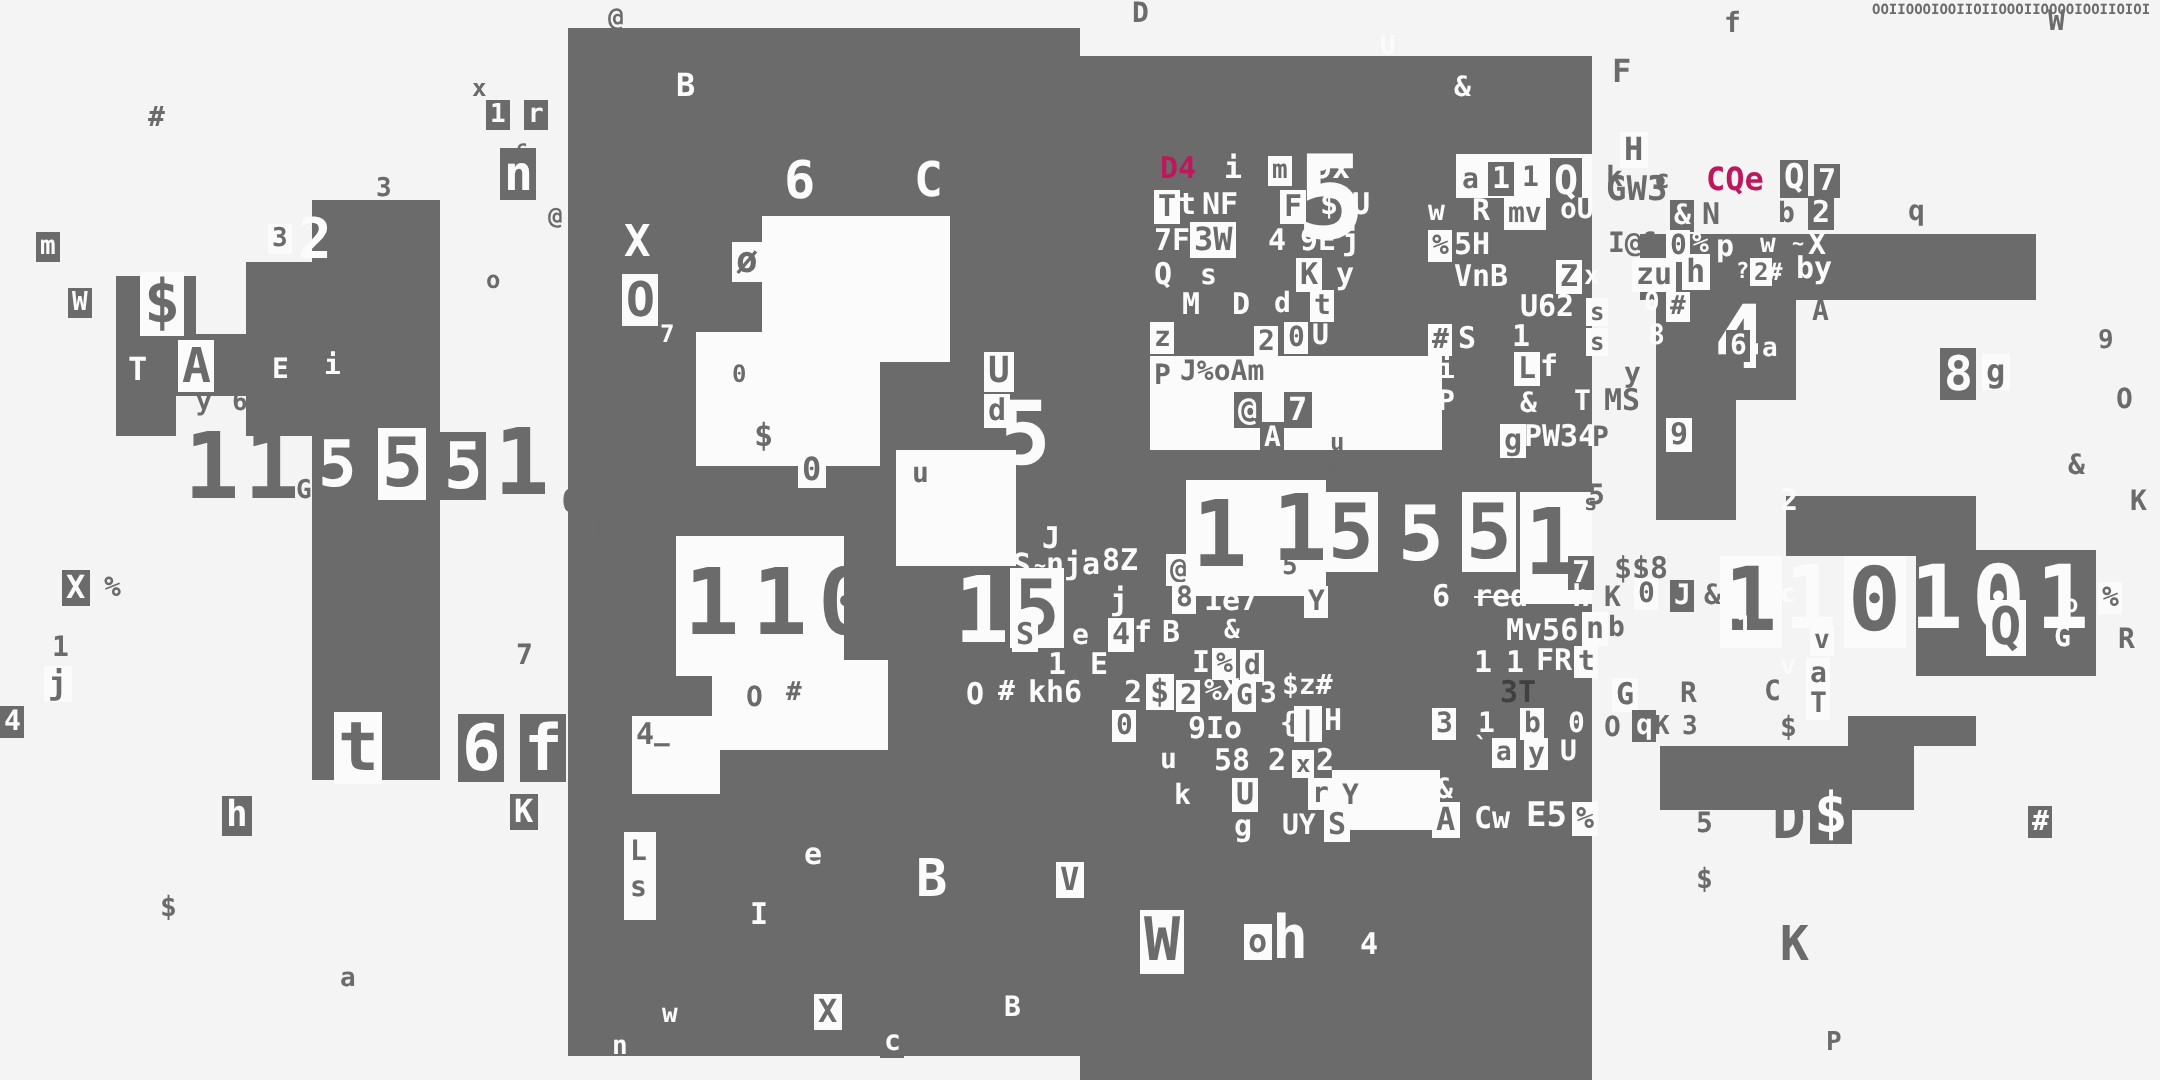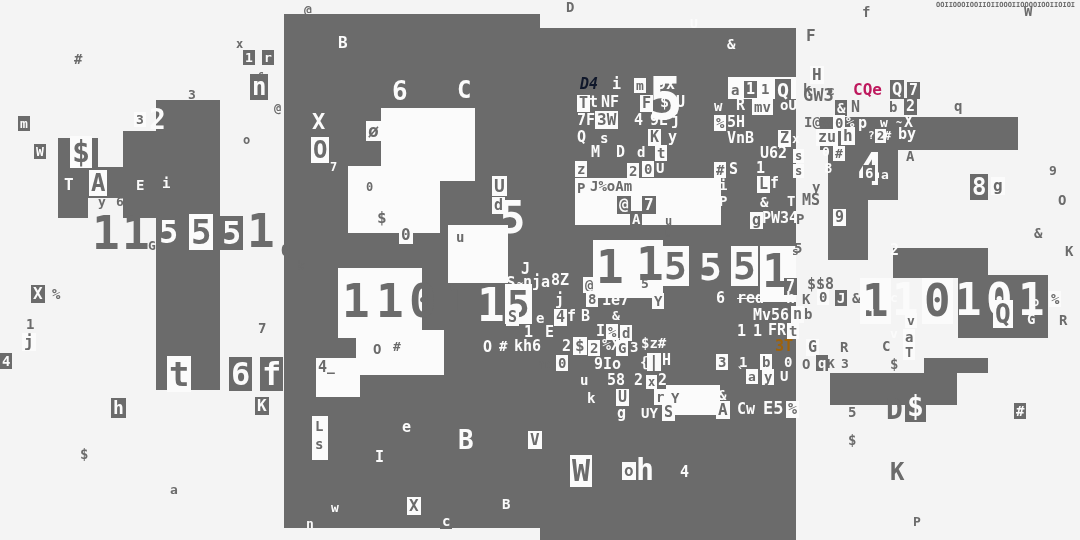--- a/index.html
+++ b/index.html
@@ -110,21 +110,21 @@
     <span class="gl boxed" style="left: 492px; top: 176px; font-size: 18px; color: rgb(107, 107, 107); background: rgb(251, 251, 251);">U</span>
     <span class="gl boxed" style="left: 492px; top: 197px; font-size: 15px; color: rgb(107, 107, 107); background: rgb(251, 251, 251);">d</span>
     <span class="gl" style="left: 499px; top: 196px; font-size: 44px; color: rgb(251, 251, 251);">5</span>
     <span class="gl" style="left: 566px; top: 0px; font-size: 14px; color: rgb(107, 107, 107);">D</span>
     <span class="gl" style="left: 690px; top: 17px; font-size: 13px; color: rgb(251, 251, 251);">U</span>
     <span class="gl" style="left: 727px; top: 37px; font-size: 14px; color: rgb(251, 251, 251);">&amp;</span>
     <span class="gl" style="left: 806px; top: 28px; font-size: 16px; color: rgb(107, 107, 107);">F</span>
     <span class="gl" style="left: 862px; top: 5px; font-size: 14px; color: rgb(107, 107, 107);">f</span>
     <span class="gl" style="left: 936px; top: 2px; font-size: 7px; color: rgb(107, 107, 107);">OOIIOOOIOOIIOIIOOOIIOOOOIOOIIOIOI</span>
     <span class="gl" style="left: 1024px; top: 4px; font-size: 14px; color: rgb(107, 107, 107);">W</span>
-    <span class="gl" style="left: 580px; top: 77px; font-size: 15px; color: #0f172a; font-style: italic;">D4</span>
+    <span class="gl" style="left: 580px; top: 77px; font-size: 15px; color: #be185d;">D4</span>
     <span class="gl" style="left: 612px; top: 77px; font-size: 15px; color: rgb(251, 251, 251);">i</span>
     <span class="gl boxed" style="left: 634px; top: 78px; font-size: 13px; color: rgb(107, 107, 107); background: rgb(251, 251, 251);">m</span>
     <span class="gl" style="left: 646px; top: 77px; font-size: 15px; color: rgb(251, 251, 251); margin-left: 11px;">9x</span>
     <span class="gl" style="left: 648px; top: 70px; font-size: 58px; color: rgb(251, 251, 251);">5</span>
     <span class="gl boxed" style="left: 577px; top: 95px; font-size: 15px; color: rgb(107, 107, 107); background: rgb(251, 251, 251);">T</span>
     <span class="gl" style="left: 589px; top: 95px; font-size: 15px; color: rgb(251, 251, 251);">t</span>
     <span class="gl" style="left: 601px; top: 95px; font-size: 15px; color: rgb(251, 251, 251);">NF</span>
     <span class="gl boxed" style="left: 640px; top: 95px; font-size: 15px; color: rgb(107, 107, 107); background: rgb(251, 251, 251);">F</span>
     <span class="gl" style="left: 660px; top: 95px; font-size: 15px; color: rgb(251, 251, 251);">$</span>
     <span class="gl" style="left: 676px; top: 95px; font-size: 15px; color: rgb(251, 251, 251);">U</span>
@@ -281,21 +281,21 @@
     <span class="gl boxed" style="left: 817px; top: 289px; font-size: 14px; color: rgb(107, 107, 107); background: rgb(251, 251, 251);">0</span>
     <span class="gl boxed" style="left: 835px; top: 290px; font-size: 14px; color: rgb(251, 251, 251); background: rgb(107, 107, 107);">J</span>
     <span class="gl" style="left: 852px; top: 291px; font-size: 14px; color: rgb(107, 107, 107);">&amp;</span>
     <span class="gl" style="left: 753px; top: 308px; font-size: 15px; color: rgb(251, 251, 251);">Mv56</span>
     <span class="gl boxed" style="left: 791px; top: 306px; font-size: 15px; color: rgb(107, 107, 107); background: rgb(251, 251, 251);">n</span>
     <span class="gl" style="left: 804px; top: 307px; font-size: 14px; color: rgb(107, 107, 107);">b</span>
     <span class="gl" style="left: 737px; top: 324px; font-size: 15px; color: rgb(251, 251, 251);">1</span>
     <span class="gl" style="left: 753px; top: 324px; font-size: 15px; color: rgb(251, 251, 251);">1</span>
     <span class="gl" style="left: 768px; top: 323px; font-size: 15px; color: rgb(251, 251, 251);">FR</span>
     <span class="gl boxed" style="left: 787px; top: 323px; font-size: 14px; color: rgb(107, 107, 107); background: rgb(251, 251, 251);">t</span>
-    <span class="gl" style="left: 775px; top: 339px; font-size: 15px; color: #a16207;">3T</span>
+    <span class="gl" style="left: 750px; top: 339px; font-size: 15px; color: #404040;">3T</span>
     <span class="gl boxed" style="left: 806px; top: 339px; font-size: 15px; color: rgb(107, 107, 107); background: rgb(251, 251, 251);">G</span>
     <span class="gl" style="left: 840px; top: 340px; font-size: 14px; color: rgb(107, 107, 107);">R</span>
     <span class="gl" style="left: 882px; top: 339px; font-size: 14px; color: rgb(107, 107, 107);">C</span>
     <span class="gl boxed" style="left: 860px; top: 278px; font-size: 44px; color: rgb(107, 107, 107); background: rgb(251, 251, 251);">1</span>
     <span class="gl" style="left: 892px; top: 278px; font-size: 44px; color: rgb(251, 251, 251);">1</span>
     <span class="gl boxed" style="left: 922px; top: 278px; font-size: 44px; color: rgb(107, 107, 107); background: rgb(251, 251, 251);">0</span>
     <span class="gl" style="left: 955px; top: 278px; font-size: 44px; color: rgb(251, 251, 251);">1</span>
     <span class="gl" style="left: 986px; top: 278px; font-size: 44px; color: rgb(251, 251, 251);">0</span>
     <span class="gl" style="left: 1018px; top: 278px; font-size: 44px; color: rgb(251, 251, 251);">1</span>
     <span class="gl boxed" style="left: 993px; top: 300px; font-size: 26px; color: rgb(107, 107, 107); background: rgb(251, 251, 251);">Q</span>

